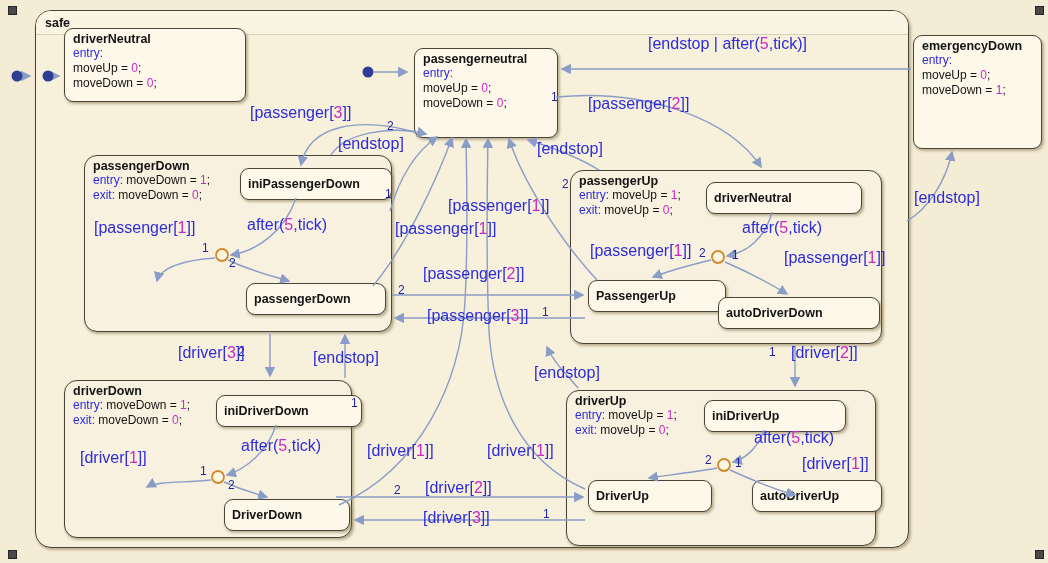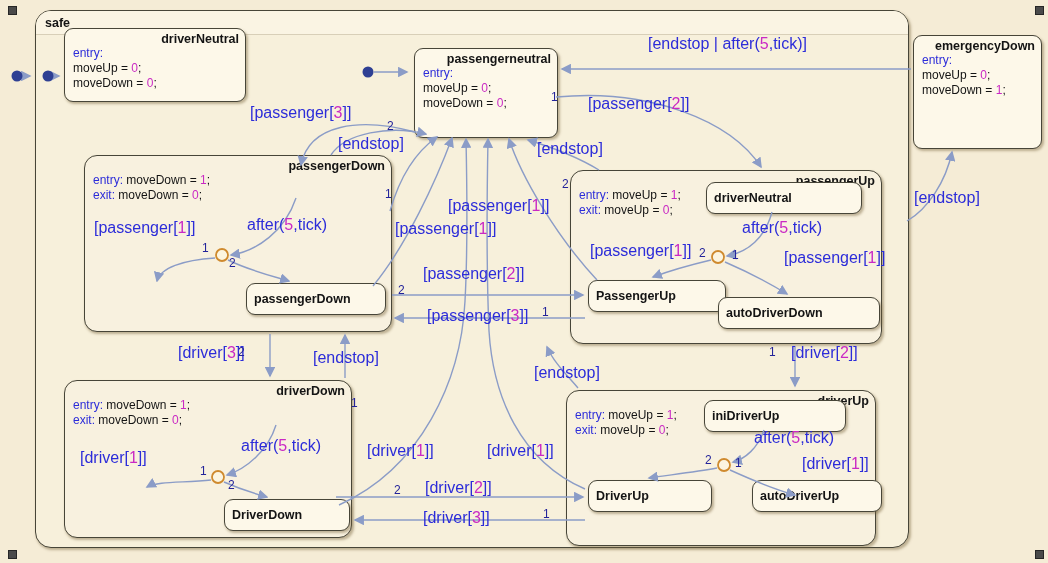--- a/index.html
+++ b/index.html
@@ -3,21 +3,21 @@
 <meta charset="utf-8">
 <style>
   html,body{margin:0;padding:0;}
   body{font-family:"Liberation Sans",sans-serif;background:#efe6cf;}
   #canvas{position:relative;width:1048px;height:563px;background:#f5ecd6;overflow:hidden;}
   .box{position:absolute;border:1.6px solid #474538;background:#fdf8e9;border-radius:9px;
        box-shadow:1.5px 2px 2.5px rgba(120,100,60,.45);}
   .compound{background:#f8f1df;border-radius:13px;}
   .leaf{display:flex;align-items:center;padding:0 7px;}
   .pad{padding:3px 6px 0 8px;}
-  .sname{font-weight:bold;font-size:12.5px;color:#141414;white-space:nowrap;text-align:right;}
+  .sname{font-weight:bold;font-size:12.5px;color:#141414;white-space:nowrap;}
   .code{font-size:12px;line-height:15px;color:#141414;white-space:nowrap;}
   .kw{color:#2c2cd9;}
   #safe{border-radius:16px;background:#f7f0db;}
   #safe-head{height:23px;border-bottom:1px solid #d8cfb8;background:#faf4e3;
              border-radius:15px 15px 0 0;display:flex;align-items:center;padding-left:9px;}
   #wires{position:absolute;left:0;top:0;z-index:5;pointer-events:none;}
   .tlabel{position:absolute;z-index:6;font-size:16px;line-height:13px;color:#2c2cd9;white-space:nowrap;}
   .pnum{position:absolute;z-index:6;font-size:12px;line-height:12px;color:#23239a;}
   .num{color:#ca29c4;}
   .handle{position:absolute;z-index:8;width:7px;height:7px;background:#4a4a4a;border:1px solid #262626;}
@@ -85,34 +85,40 @@
   </div>
 
   <div class="box compound" style="left:566px;top:390px;width:308px;height:154px;">
     <div class="pad">
       <div class="sname">driverUp</div>
       <div class="code"><span class="kw">entry:</span> <span>moveUp = <span class="num">1</span>;</span></div>
       <div class="code"><span class="kw">exit:</span> <span>moveUp = <span class="num">0</span>;</span></div>
     </div>
   </div>
 
+  <div class="box leaf" style="left:240px;top:168px;width:136px;height:30px;">
+    <span class="sname">iniPassengerDown</span>
+    </div>
   <div class="box leaf" style="left:246px;top:283px;width:124px;height:30px;">
     <span class="sname">passengerDown</span>
     </div>
 
   <div class="box leaf" style="left:706px;top:182px;width:140px;height:30px;">
     <span class="sname">driverNeutral</span>
     </div>
   <div class="box leaf" style="left:588px;top:280px;width:122px;height:30px;">
     <span class="sname">PassengerUp</span>
     </div>
   <div class="box leaf" style="left:718px;top:297px;width:146px;height:30px;">
     <span class="sname">autoDriverDown</span>
     </div>
 
+  <div class="box leaf" style="left:216px;top:395px;width:130px;height:30px;">
+    <span class="sname">iniDriverDown</span>
+    </div>
   <div class="box leaf" style="left:224px;top:499px;width:110px;height:30px;">
     <span class="sname">DriverDown</span>
     </div>
 
   <div class="box leaf" style="left:704px;top:400px;width:126px;height:30px;">
     <span class="sname">iniDriverUp</span>
     </div>
   <div class="box leaf" style="left:588px;top:480px;width:108px;height:30px;">
     <span class="sname">DriverUp</span>
     </div>

